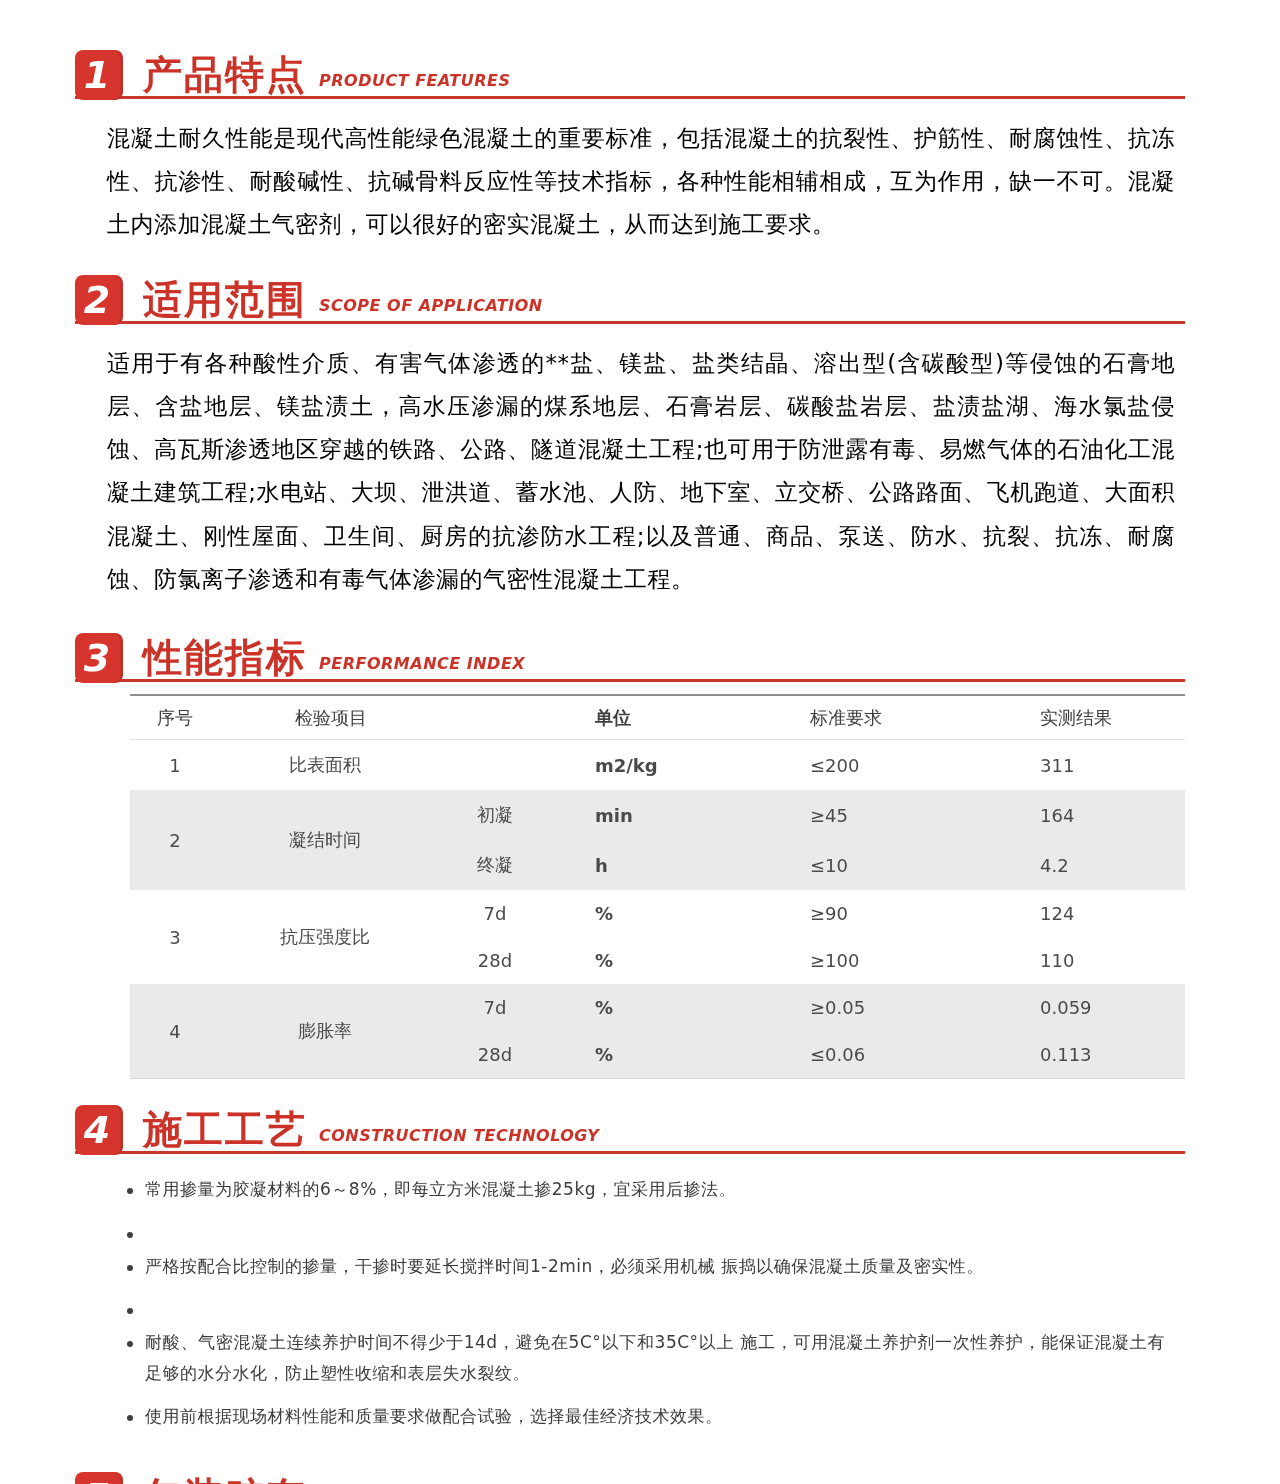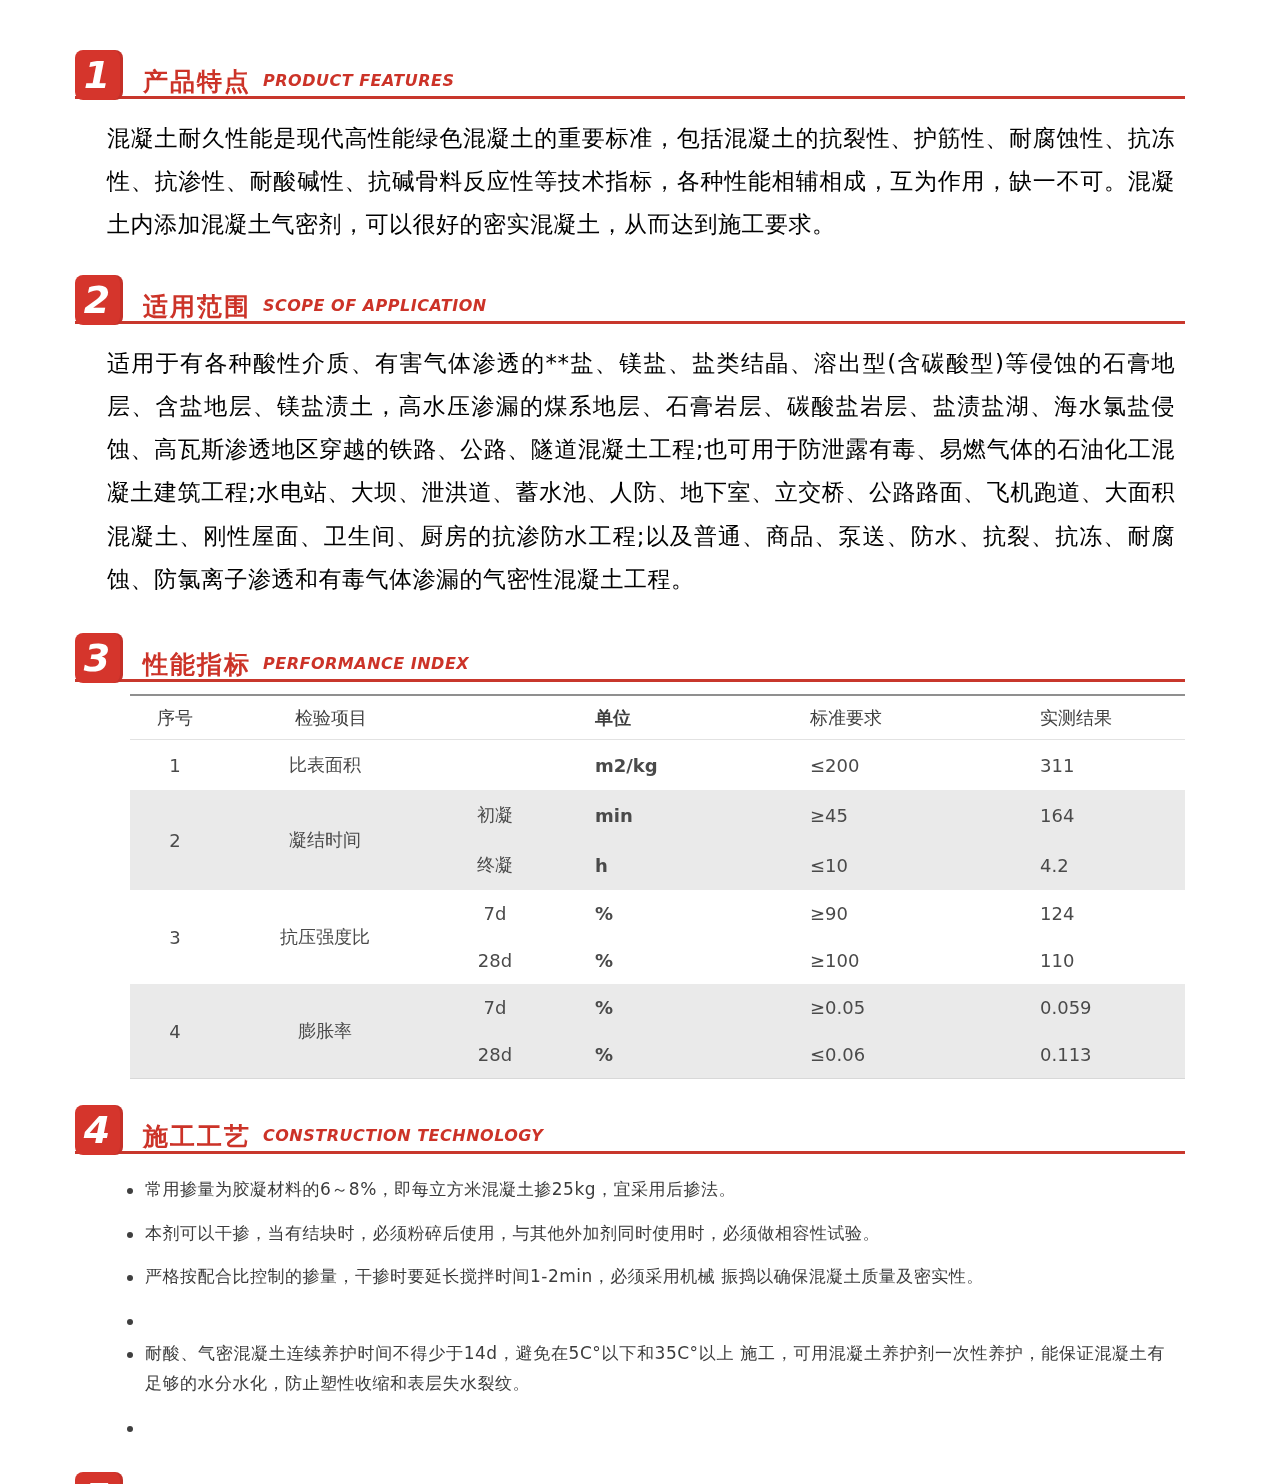--- a/index.html
+++ b/index.html
@@ -24,21 +24,21 @@
   .badge{
     width:48px; height:50px; background:#d5352c; border-radius:8px;
     display:flex; align-items:center; justify-content:center;
     margin-bottom:-8px; box-shadow:inset -3px 0 0 rgba(0,0,0,0.08);
   }
   .badge span{
     color:#ffffff; font-size:38px; font-weight:bold; font-style:italic;
     transform:translateX(-2px); line-height:1;
   }
   .title-zh{
-    margin:0 0 -2px 20px; color:#cc3328; font-size:25px; font-weight:700;
+    margin:0 0 -2px 20px; color:#cc3328; font-size:39px; font-weight:700;
     letter-spacing:2px; line-height:1;
   }
   .title-en{
     margin:0 0 2px 12px; color:#cc3328; font-size:16px; font-weight:700;
     letter-spacing:0.5px; line-height:1.2; text-transform:uppercase;font-style:italic;
   }
 
   
   .para{
     margin:18px 10px 0 32px; font-size:23px; line-height:1.88;
@@ -187,35 +187,35 @@
       <h2 class="title-zh">施工工艺</h2>
       <span class="title-en">CONSTRUCTION TECHNOLOGY</span>
     </header>
     <ul class="bullets">
         <li>
           <span class="dot"></span>
           <span class="bullet-text">常用掺量为胶凝材料的6～8%，即每立方米混凝土掺25kg，宜采用后掺法。</span>
         </li>
         <li>
           <span class="dot"></span>
-          <span class="bullet-text">本剂可以干掺，当有结块时，必须粉碎后使用，与其他外加剂同时使用时，必须做相容性试验。</span>
         </li>
         <li>
           <span class="dot"></span>
           <span class="bullet-text">严格按配合比控制的掺量，干掺时要延长搅拌时间1-2min，必须采用机械 振捣以确保混凝土质量及密实性。</span>
         </li>
         <li>
           <span class="dot"></span>
         </li>
         <li>
           <span class="dot"></span>
           <span class="bullet-text">耐酸、气密混凝土连续养护时间不得少于14d，避免在5C°以下和35C°以上 施工，可用混凝土养护剂一次性养护，能保证混凝土有足够的水分水化，防止塑性收缩和表层失水裂纹。</span>
         </li>
         <li>
           <span class="dot"></span>
+          <span class="bullet-text">使用前根据现场材料性能和质量要求做配合试验，选择最佳经济技术效果。</span>
         </li>
       </ul>
   </section>
 
   <section class="sec-gap-d">
     <header class="sec-header">
       <div class="badge">
         <span>5</span>
       </div>
       <h2 class="title-zh">包装贮存</h2>

